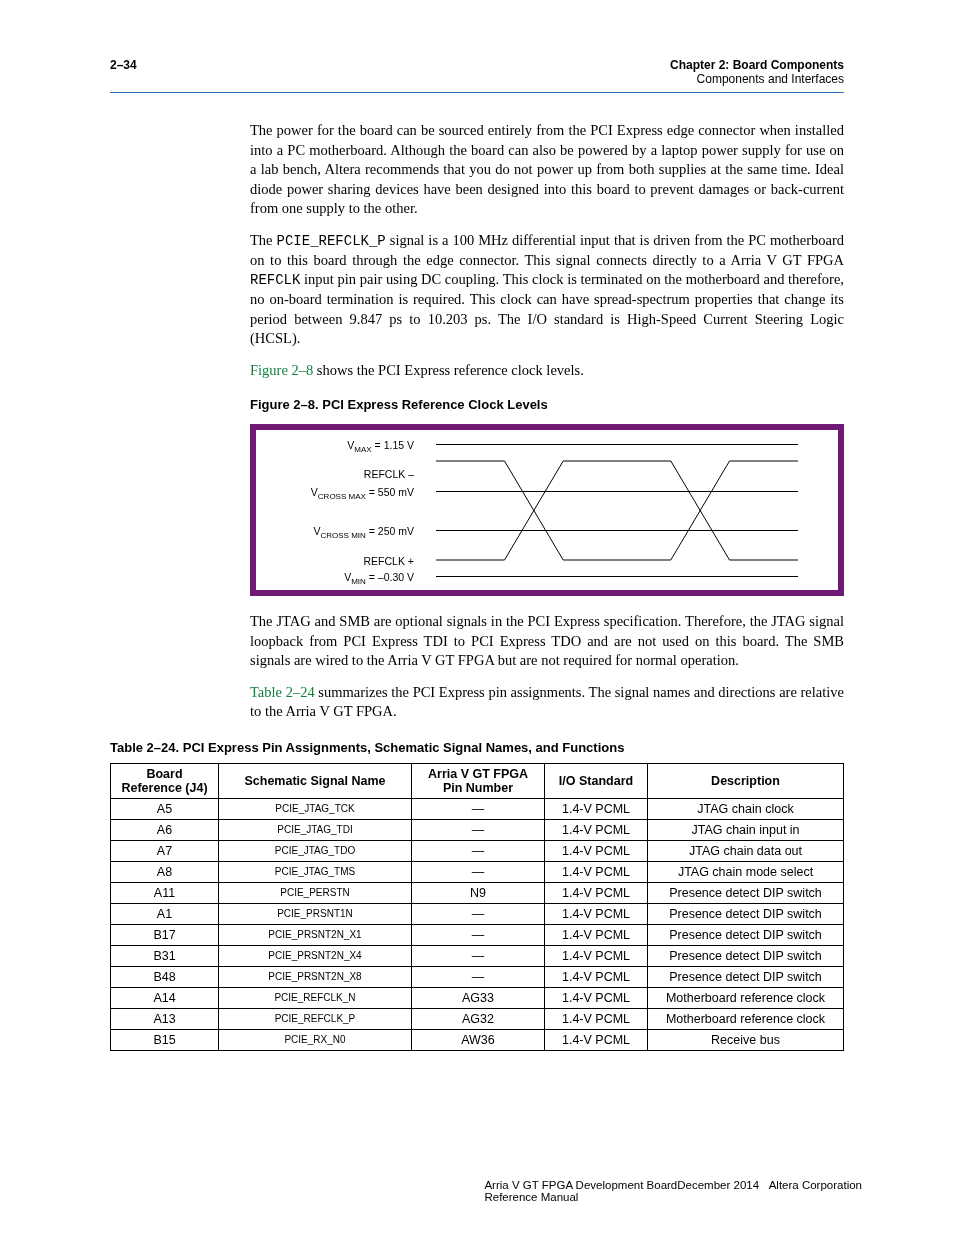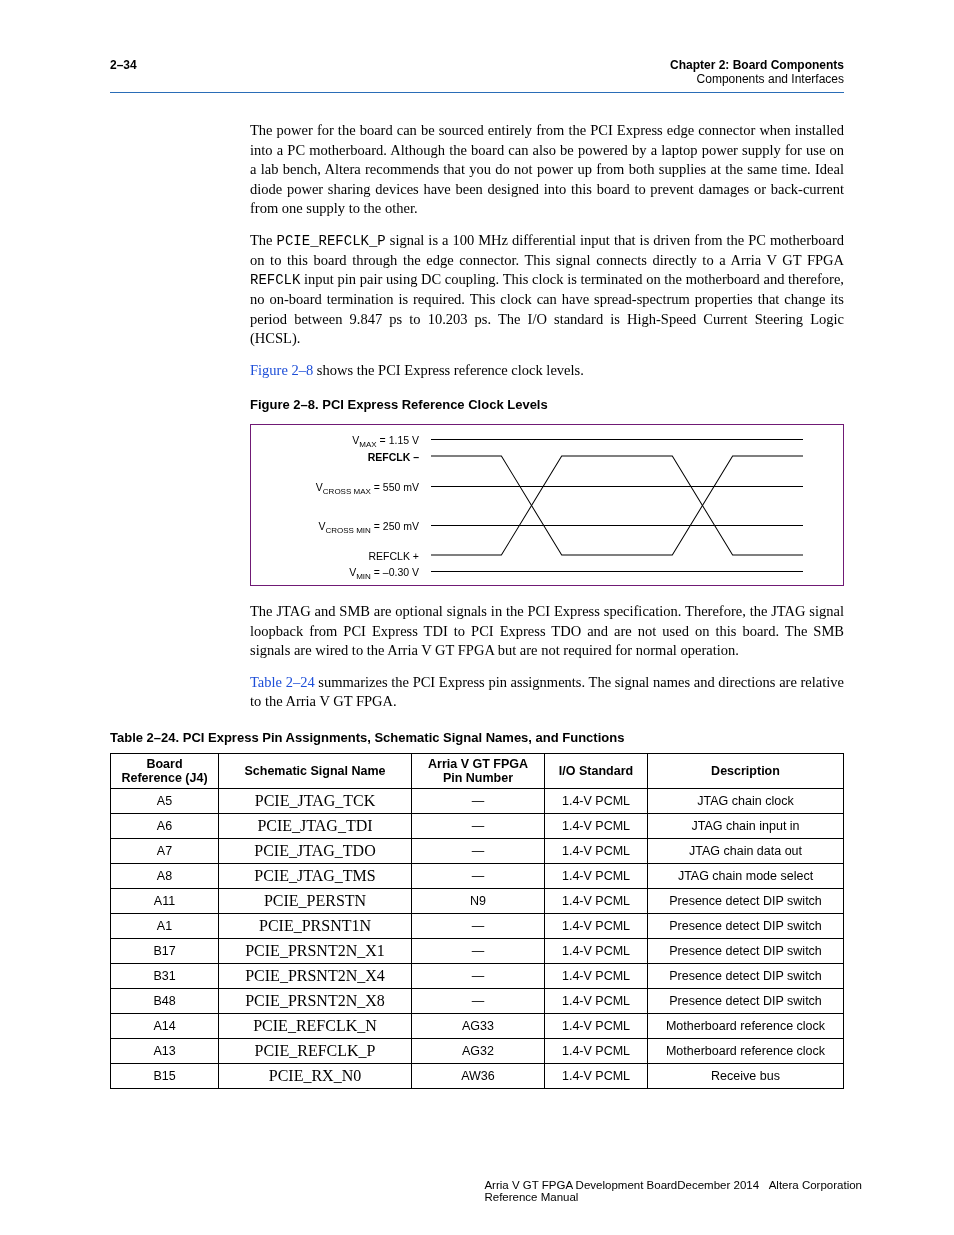--- a/index.html
+++ b/index.html
@@ -45,30 +45,30 @@
   }
   .content p {
     margin: 0 0 12px 0;
     text-align: justify;
   }
   .mono {
     font-family: 'Courier New', Courier, monospace;
     font-size: 14px;
   }
   .link {
-    color: #1d4ed8;
+    color: #15803d;
   }
   .fig-caption {
     font-family: Arial, Helvetica, sans-serif;
     font-weight: bold;
     font-size: 13px;
     margin: 16px 0 10px 0;
   }
   .figure-box {
-    border: 1px solid #701a75;
+    border: 6px solid #701a75;
     height: 160px;
     position: relative;
     margin-bottom: 16px;
   }
   .figure-label {
     position: absolute;
     font-family: Arial, Helvetica, sans-serif;
     font-size: 10.5px;
     text-align: right;
     right: 424px;
@@ -103,21 +103,21 @@
     border: 1px solid #000;
     padding: 3px 6px;
   }
   table.pin-table th {
     font-weight: bold;
     text-align: center;
     vertical-align: middle;
   }
   table.pin-table td { vertical-align: middle; text-align: center; }
   .col-ref { text-align: center; width: 95px; }
-  .col-sig { font-family: Liberation Serif, serif; font-size: 16px; width: 180px; margin-top: 7px; }
+  .col-sig { font-family: Liberation Sans, sans-serif; font-size: 10px; width: 180px; margin-top: 7px; }
   .col-pin { text-align: center; width: 120px; }
   .col-io { text-align: center; width: 90px; }
   .col-desc { }
   .footer {
     position: absolute;
     left: 110px;
     right: 92px;
     bottom: 32px;
     display: flex;
     justify-content: flex-end;
@@ -153,21 +153,21 @@
     </p>
 
     <p>
       <span class="link">Figure 2–8</span><span> shows the PCI Express reference clock levels.</span>
     </p>
 
     <div class="fig-caption">Figure 2–8. PCI Express Reference Clock Levels</div>
 
     <div class="figure-box">
       <div class="figure-label" style="top:8px;">V<span class="sub">MAX</span> = 1.15 V</div>
-      <div class="figure-label" style="top:25px;font-weight:bold;">REFCLK –</div>
+      <div class="figure-label" style="top:37px;">REFCLK –</div>
       <div class="figure-label" style="top:55px;">V<span class="sub">CROSS MAX</span> = 550 mV</div>
       <div class="figure-label" style="top:94px;">V<span class="sub">CROSS MIN</span> = 250 mV</div>
       <div class="figure-label" style="top:124px;">REFCLK +</div>
       <div class="figure-label" style="top:140px;">V<span class="sub">MIN</span> = –0.30 V</div>
 
       <div class="chart-area">
         <div class="hline" style="top:2px;"></div>
         <div class="hline" style="top:49px;"></div>
         <div class="hline" style="top:88px;"></div>
         <div class="hline" style="top:134px;"></div>

